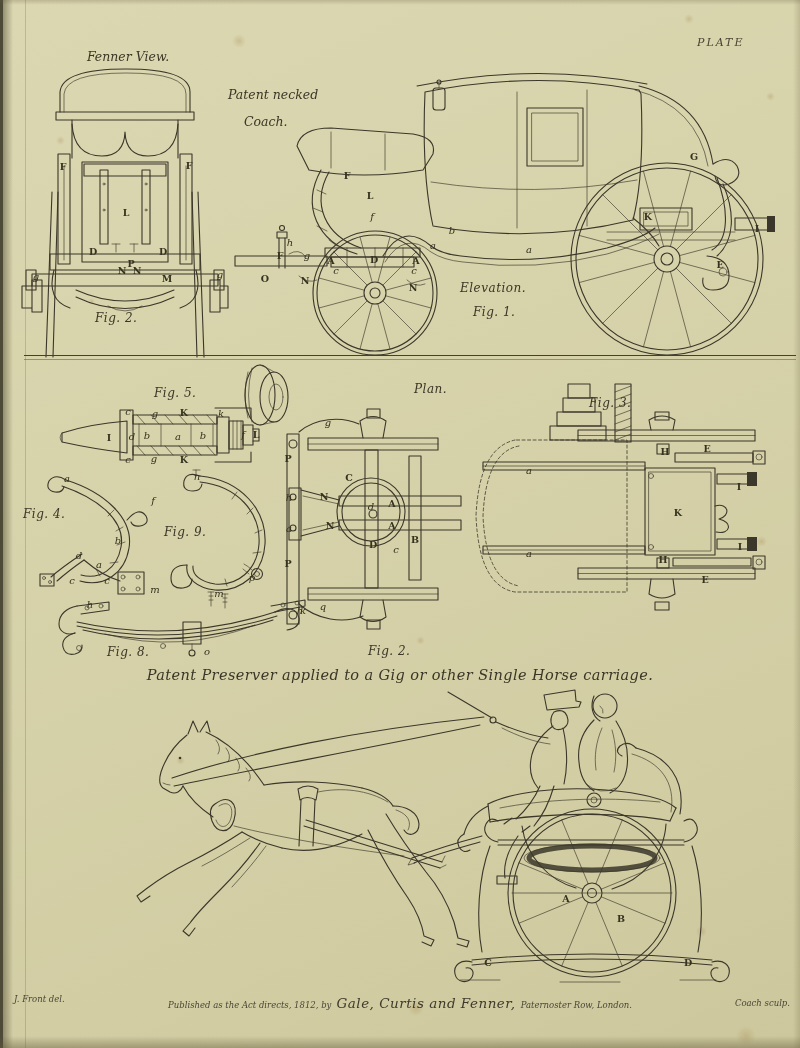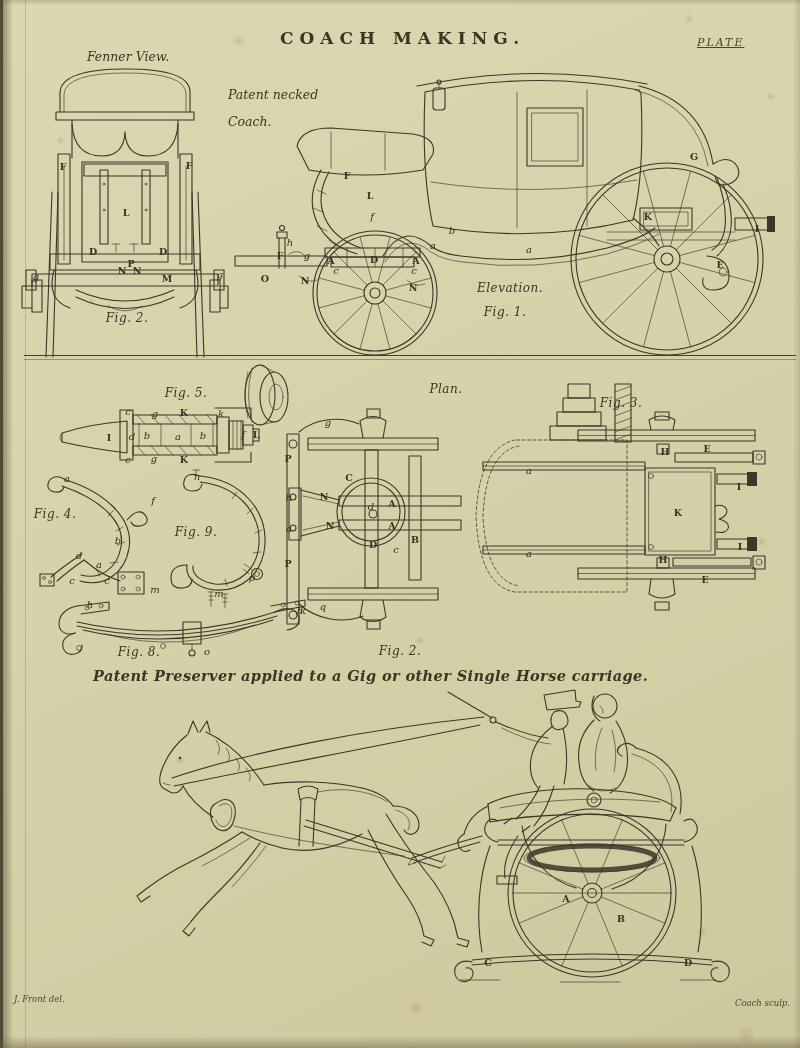--- a/index.html
+++ b/index.html
@@ -15,24 +15,24 @@
   .edge-bottom{position:absolute;left:0;bottom:0;width:100%;height:12px;
     background:linear-gradient(0deg,rgba(100,92,60,.45),rgba(100,92,60,0));}
   .edge-top{position:absolute;left:0;top:0;width:100%;height:5px;
     background:linear-gradient(180deg,rgba(100,92,60,.25),rgba(100,92,60,0));}
   .edge-right{position:absolute;right:0;top:0;width:7px;height:100%;
     background:linear-gradient(270deg,rgba(100,92,60,.22),rgba(100,92,60,0));}
   .fox{position:absolute;border-radius:50%;
     background:radial-gradient(circle,rgba(146,104,42,.22),rgba(146,104,42,0) 70%);}
   .txt{position:absolute;white-space:nowrap;}
   .title{font-size:17px;font-weight:700;letter-spacing:6px;color:#3b3524;text-align:center;}
-  .plate-lab{font-style:italic;font-size:11px;letter-spacing:2px;color:#4a4433;text-decoration:underline;}
-  .fig-label{font-style:italic;font-size:12px;text-align:center;color:#3a3626;letter-spacing:.5px;}
+  .plate-lab{font-style:italic;font-size:11px;letter-spacing:2px;color:#4a4433;}
+  .fig-label{font-style:italic;font-size:12px;color:#3a3626;letter-spacing:.5px;}
   .small-label{font-style:italic;font-size:12.5px;color:#3a3626;}
-  .caption{font-style:italic;font-size:14.5px;text-align:left;color:#3a3626;letter-spacing:.4px;font-weight:bold;}
+  .caption{font-style:italic;font-size:14.5px;text-align:center;color:#3a3626;letter-spacing:.4px;}
   .imprint{font-style:italic;font-size:8.5px;color:#4a4536;}
   .imprint-pub{font-style:italic;font-size:13.5px;color:#3f3a2b;letter-spacing:.5px;}
   .ground1{position:absolute;left:24px;top:355px;width:772px;border-top:1.6px solid #45412f;}
   .ground2{position:absolute;left:24px;top:359px;width:772px;border-top:1px solid rgba(69,65,47,.45);}
   svg{position:absolute;overflow:visible;}
   svg path,svg rect,svg circle,svg ellipse,svg line{
     stroke:#3b372a;fill:none;stroke-width:1.1;stroke-linecap:round;stroke-linejoin:round;}
   svg .fine{stroke-width:.65;}
   svg .fill{fill:#3b372a;stroke:none;}
   svg .dash{stroke-dasharray:3,2.5;stroke-width:.8;}
@@ -51,25 +51,24 @@
   <div class="fox" style="left:766px;top:92px;width:9px;height:9px"></div>
   <div class="fox" style="left:56px;top:136px;width:9px;height:9px"></div>
   <div class="fox" style="left:88px;top:298px;width:7px;height:7px"></div>
   <div class="fox" style="left:416px;top:636px;width:9px;height:9px"></div>
   <div class="fox" style="left:756px;top:536px;width:11px;height:11px"></div>
   <div class="fox" style="left:176px;top:756px;width:9px;height:9px"></div>
   <div class="fox" style="left:696px;top:926px;width:11px;height:11px"></div>
   <div class="fox" style="left:408px;top:1000px;width:16px;height:16px"></div>
   <div class="fox" style="left:736px;top:1026px;width:20px;height:20px;opacity:.9"></div>
 
-  <div class="txt title" style="left:255px;top:28px;width:295px">COACH MAKING.</div>
   <div class="txt plate-lab" style="left:697px;top:36px">PLATE</div>
   <div class="txt small-label" style="left:68px;top:49px;width:120px;text-align:center">Fenner View.</div>
   <div class="txt small-label" style="left:228px;top:87px">Patent necked</div>
-  <div class="txt small-label" style="left:228px;top:114px">Coach.</div>
+  <div class="txt small-label" style="left:244px;top:114px">Coach.</div>
 
   <svg style="left:20px;top:66px" width="212" height="294" viewBox="0 0 212 294">
     <path d="M40,46 L40,26 Q42,3 106,3 Q170,3 170,26 L170,46"></path>
     <path d="M44,46 L44,28 Q46,7 106,7 Q166,7 166,28 L166,46" class="fine"></path>
     <rect x="36" y="46" width="138" height="8"></rect>
     <path d="M52,54 L52,92 M158,54 L158,92"></path>
     <path d="M52,58 Q54,90 82,90 Q104,90 105,66 Q106,90 128,90 Q156,90 158,58"></path>
     <rect x="62" y="96" width="86" height="100"></rect>
     <rect x="64" y="98" width="82" height="12"></rect>
     <rect x="38" y="88" width="12" height="110"></rect>
@@ -416,20 +415,25 @@
       <path d="M574,8 C570,18 572,28 580,33"></path>
       <path d="M580,18 q4,3 3,7" class="fine"></path>
       <path d="M574,32 C562,44 557,58 559,74 C560,88 566,98 574,103"></path>
       <path d="M596,33 C605,47 609,63 607,79 C605,92 598,101 590,105"></path>
       <path d="M582,40 C576,54 574,68 576,82 M592,42 C596,56 597,70 594,84" class="fine"></path>
       <path d="M566,96 Q580,108 596,100" class="fine"></path>
     </g>
   </svg>
 
   <div class="txt imprint" style="left:14px;top:994px">J. Front del.</div>
+  <div class="txt" style="left:150px;top:993px;width:500px;text-align:center">
+    <span class="imprint">Published as the Act directs, 1812, by</span>
+    <span class="imprint-pub">Gale, Curtis and Fenner,</span>
+    <span class="imprint">Paternoster Row, London.</span>
+  </div>
   <div class="txt imprint" style="left:705px;top:998px;width:85px;text-align:right">Coach sculp.</div>
 
   <div style="position:absolute;left:0;top:0;width:100%;height:100%;pointer-events:none">
       <span class="part-label" style="left: 63px; top: 166px;">F</span>
       <span class="part-label" style="left: 189px; top: 165px;">F</span>
       <span class="part-label" style="left: 126px; top: 212px;">L</span>
       <span class="part-label" style="left: 93px; top: 251px;">D</span>
       <span class="part-label" style="left: 163px; top: 251px;">D</span>
       <span class="part-label" style="left: 131px; top: 263px;">P</span>
       <span class="part-label" style="left: 122px; top: 270px;">N</span>

